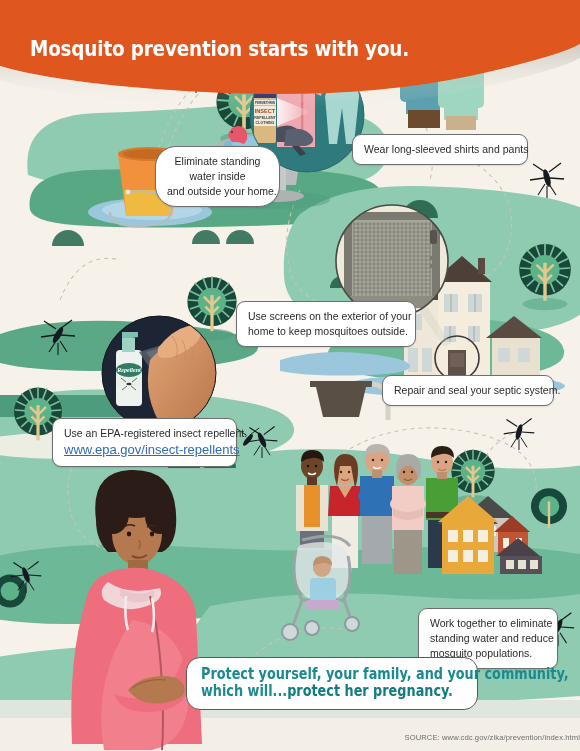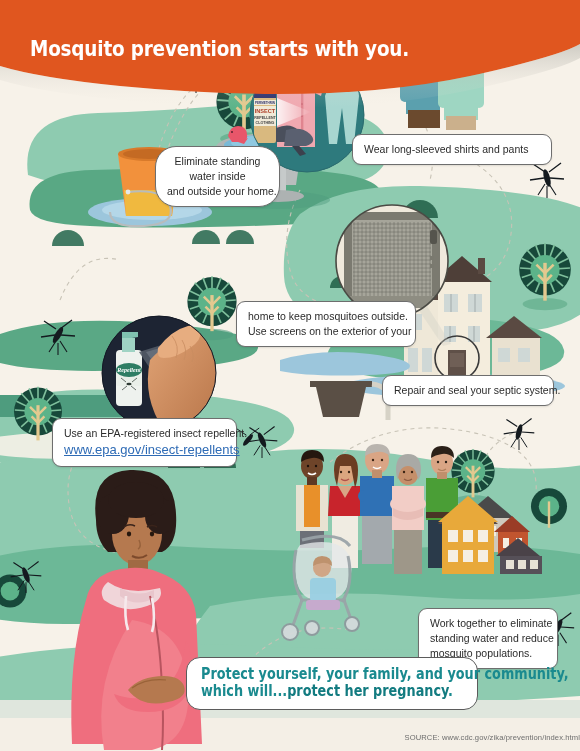--- a/index.html
+++ b/index.html
@@ -36,21 +36,21 @@
     line-height:1.42;
     padding:7px 11px;
     box-sizing:border-box;
     box-shadow:0 1px 2px rgba(0,0,0,.10);
   }
   .callout .ln{display:block;white-space:nowrap;}
   .callout.center .ln{text-align:center;}
   .url{color:#2e6bb5;font-size:13px;display:block;white-space:nowrap;}
 
   #c-water{left:155px;top:146px;width:125px;border-radius:21px;}
-  #c-clothes{left:352px;top:134px;width:200px;}
+  #c-clothes{left:352px;top:134px;width:176px;}
   #c-screens{left:236px;top:301px;width:180px;}
   #c-septic{left:382px;top:375px;width:172px;}
   #c-repellent{left:52px;top:418px;width:185px;}
   #c-community{left:418px;top:585px;width:140px;margin-top:23px;}
 
   #c-final{
     position:absolute;left:186px;top:657px;width:292px;z-index:25;
     background:#ffffff;border:1.4px solid #5b5b5b;border-radius:14px;
     padding:8px 14px 9px 14px;box-sizing:border-box;
   }
@@ -743,22 +743,22 @@
     <span class="ln">Eliminate standing</span>
     <span class="ln">water inside</span>
     <span class="ln">and outside your home.</span>
   </div>
 
   <div class="callout" id="c-clothes">
     <span class="ln">Wear long-sleeved shirts and pants</span>
   </div>
 
   <div class="callout center" id="c-screens">
+    <span class="ln">Use screens on the exterior of your</span>
     <span class="ln">home to keep mosquitoes outside.</span>
-    <span class="ln">Use screens on the exterior of your</span>
   </div>
 
   <div class="callout" id="c-septic">
     <span class="ln">Repair and seal your septic system.</span>
   </div>
 
   <div class="callout" id="c-repellent">
     <span class="ln">Use an EPA-registered insect repellent.</span>
     <a class="url" href="#">www.epa.gov/insect-repellents</a>
   </div>

